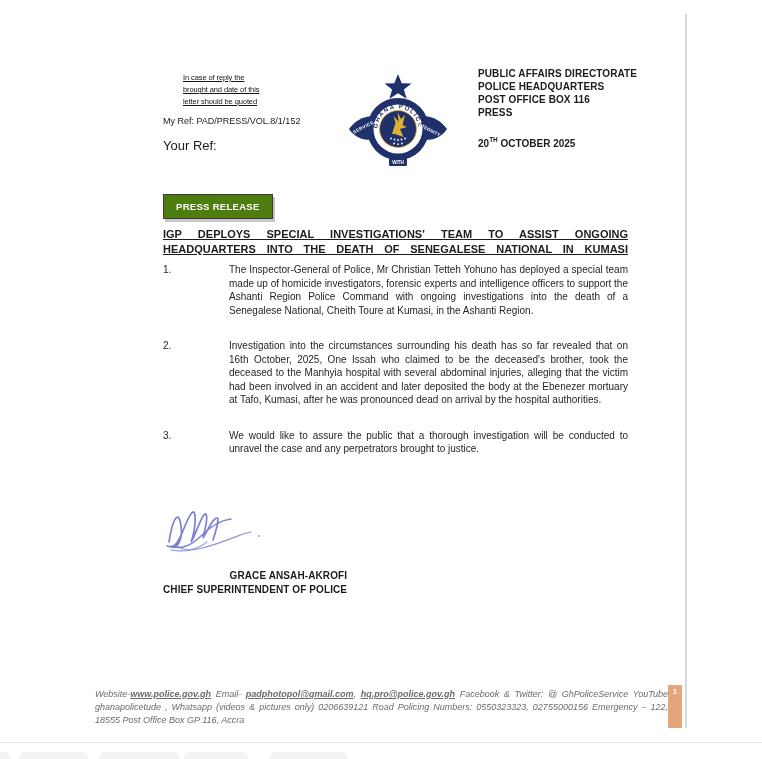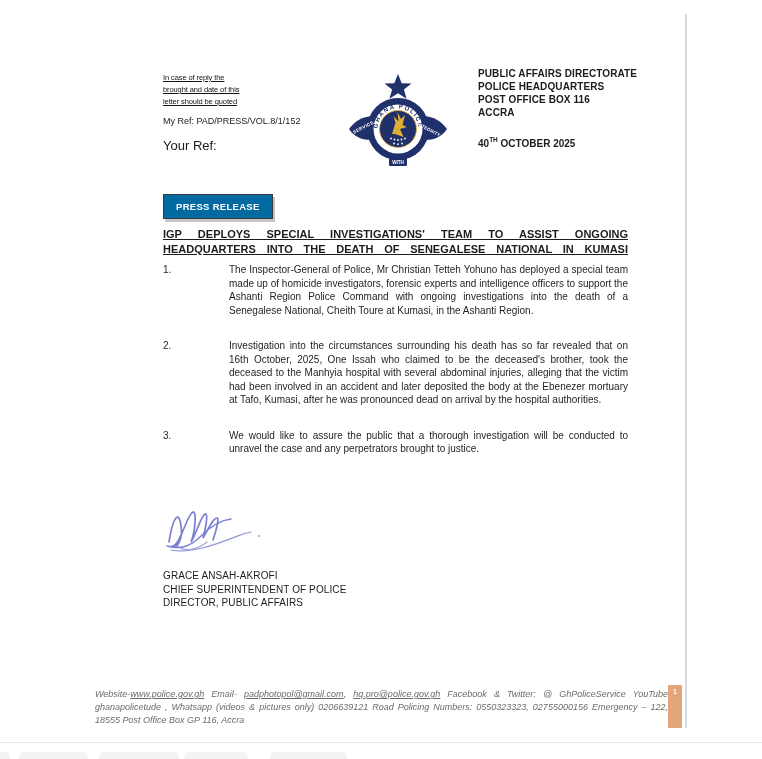--- a/index.html
+++ b/index.html
@@ -5,51 +5,51 @@
   html,body{margin:0;padding:0;}
   body{
     width:762px;height:759px;position:relative;background:#ffffff;
     font-family:"Liberation Sans", sans-serif;color:#1c1c1c;overflow:hidden;
   }
   .abs{position:absolute;}
   
   .page-border-right{left:685px;top:14px;width:2px;height:714px;background:#d9d9d9;}
   
   .note{left:163px;top:72px;font-size:7.5px;line-height:12px;color:#141414;letter-spacing:-0.1px;}
-  .note div{text-decoration:underline;}
+  .note div{text-decoration:underline;margin-left:20px;}
   .myref{left:163px;top:116px;font-size:9px;}
   .yourref{left:163px;top:138px;font-size:13px;}
   
   .org{left:478px;top:67px;font-weight:bold;font-size:10px;line-height:13px;letter-spacing:0.1px;}
   .date{left:478px;top:137px;font-weight:bold;font-size:10px;}
   .date sup{font-size:6.5px;position:relative;top:-1px;}
   
   .badge{
-    left:163px;top:194px;background:#0369a1;color:#ffffff;font-weight:bold;
+    left:163px;top:194px;background:#4d7c0f;color:#ffffff;font-weight:bold;
     font-size:9.5px;letter-spacing:0.3px;padding:6px 12px 6px 12px;
     border:1px solid #3a3a3a;box-shadow:2px 3px 0 #c6c6c6;
   }
   
   .headline{left:163px;top:227px;width:465px;font-weight:bold;font-size:11px;line-height:15px;}
   .headline div{text-align:justify;text-align-last:justify;text-decoration:underline;}
   
   .paras{left:163px;top:263px;width:465px;font-size:10px;line-height:13.5px;color:#1f1f1f;}
   .para{display:flex;margin-bottom:22px;}
   .para .num{width:18px;flex:0 0 18px;}
   .para .txt{flex:1;text-align:justify;margin-left:48px;}
   
   .signature{left:157px;top:496px;width:120px;height:62px;}
   
-  .signatory{left:163px;top:569px;font-weight:normal;font-size:10px;line-height:13.5px;letter-spacing:0.1px;}
+  .signatory{left:163px;top:569px;font-weight:bold;font-size:10px;line-height:13.5px;letter-spacing:0.1px;text-align:right;}
   
   .footer{
     left:95px;top:688px;width:573px;font-style:italic;font-size:9px;line-height:13px;
     color:#6b6b6b;text-align:justify;
   }
-  .footer .lnk{text-decoration:underline;cursor:pointer;}
+  .footer .lnk{text-decoration:underline;cursor:pointer;font-weight:bold;}
   
   .annotation{
     left:668px;top:685px;width:14px;height:43px;background:#e3a67b;border-radius:1px;
     color:#ffffff;font-size:7px;font-weight:bold;text-align:center;padding-top:3px;box-sizing:border-box;
   }
   
   .bottom-rule{left:0;top:742px;width:762px;height:1px;background:#e8e8e8;}
   .chip{top:752px;height:14px;background:#f4f3f1;border-radius:5px;}
   .chip.c0{left:-28px;width:38px;}
   .chip.c1{left:19px;width:69px;}
@@ -106,24 +106,24 @@
   <text x="7" y="60" font-size="4.6" font-weight="bold" fill="#ffffff" transform="rotate(-28 7 60)" letter-spacing="0.4" font-family="Liberation Sans, sans-serif">SERVICE</text>
   <text x="70" y="51" font-size="4.4" font-weight="bold" fill="#ffffff" transform="rotate(28 70 51)" letter-spacing="0.2" font-family="Liberation Sans, sans-serif">INTEGRITY</text>
   <rect x="42" y="84" width="18" height="8" rx="1.2" fill="#20306b"></rect>
   <text x="51" y="90" font-size="4.6" font-weight="bold" fill="#ffffff" text-anchor="middle" font-family="Liberation Sans, sans-serif">WITH</text>
 </svg>
 
 <div class="abs org">
   <div>PUBLIC AFFAIRS DIRECTORATE</div>
   <div>POLICE HEADQUARTERS</div>
   <div>POST OFFICE BOX 116</div>
-  <div>ACCRA</div>
+  <div>PRESS</div>
 </div>
 <div class="abs date">
-  <span>40</span><sup>TH</sup><span> OCTOBER 2025</span>
+  <span>20</span><sup>TH</sup><span> OCTOBER 2025</span>
 </div>
 
 <div class="abs badge">PRESS RELEASE</div>
 
 <div class="abs headline">
   <div>IGP DEPLOYS SPECIAL INVESTIGATIONS' TEAM TO ASSIST ONGOING</div>
   <div>HEADQUARTERS INTO THE DEATH OF SENEGALESE NATIONAL IN KUMASI</div>
 </div>
 
 <div class="abs paras">
@@ -147,21 +147,20 @@
     <path stroke-width="1.4" d="M10 50 C 24 54 34 50 44 40 C 54 30 64 24 74 23"></path>
     <path stroke-width="1.2" opacity="0.85" d="M14 54 C 36 58 60 48 86 38 L 94 36"></path>
     <path stroke-width="1.2" opacity="0.7" d="M20 50 C 28 56 40 54 50 46"></path>
   </g>
   <circle cx="102" cy="40" r="1" fill="#9a9aa8"></circle>
 </svg>
 
 <div class="abs signatory">
   <div>GRACE ANSAH-AKROFI</div>
   <div>CHIEF SUPERINTENDENT OF POLICE</div>
-  <div>DIRECTOR, PUBLIC AFFAIRS</div>
 </div>
 
 <div class="abs footer">
   <span>Website-</span><span class="lnk">www.police.gov.gh</span><span> Email- </span><span class="lnk">padphotopol@gmail.com</span><span>, </span><span class="lnk">hq.pro@police.gov.gh</span><span> Facebook &amp; Twitter: @ GhPoliceService YouTube ghanapolicetude , Whatsapp (videos &amp; pictures only) 0206639121 Road Policing Numbers: 0550323323, 02755000156 Emergency – 122, 18555 Post Office Box GP 116, Accra</span>
 </div>
 
 <div class="abs annotation">1</div>
 
 <div class="abs bottom-rule"></div>
 <div class="abs chip c0"></div>

